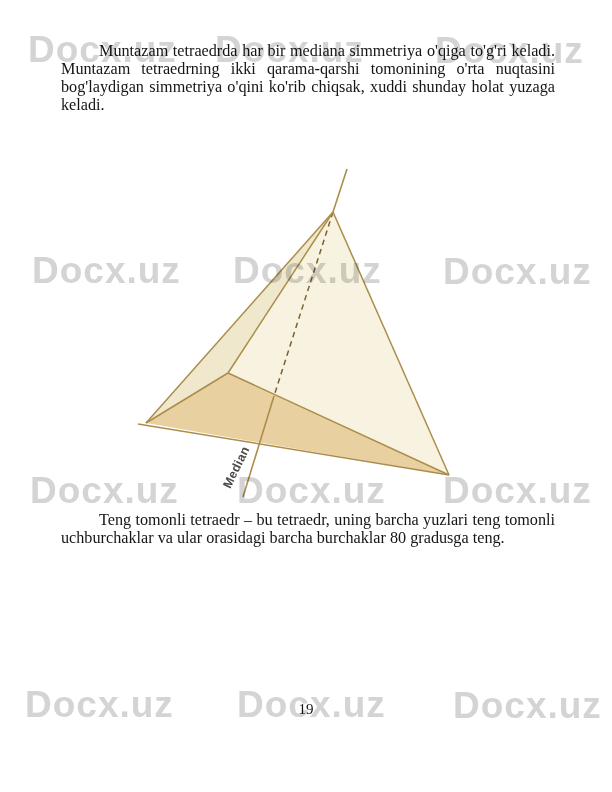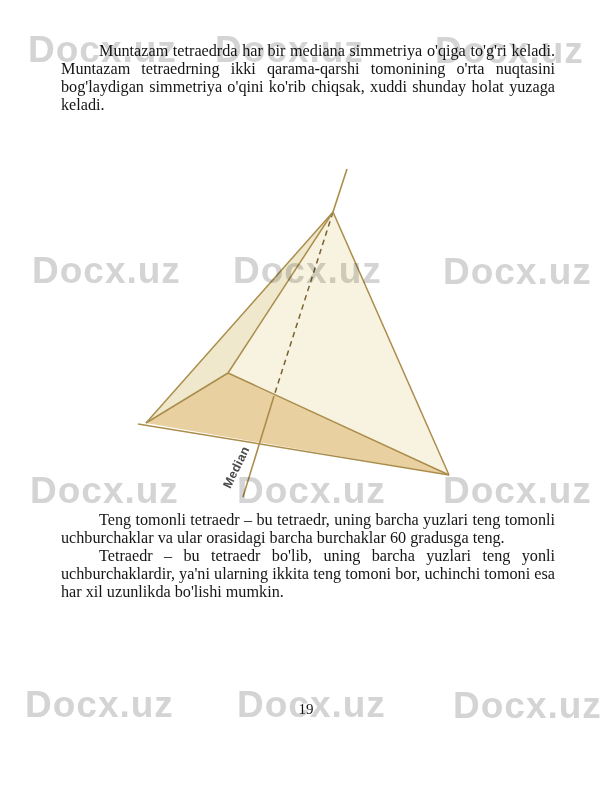--- a/index.html
+++ b/index.html
@@ -79,22 +79,21 @@
       <line x1="203" y1="52" x2="319" y2="315" stroke-width="1.5" stroke="#ab8d4b"></line>
       <line x1="16" y1="263" x2="98" y2="213" stroke-width="1.5" stroke="#ab8d4b"></line>
       <line x1="98" y1="213" x2="319" y2="315" stroke-width="1.5" stroke="#ab8d4b"></line>
       <line x1="8" y1="264" x2="319" y2="315" stroke-width="1.5" stroke="#ab8d4b"></line>
 
       <text class="median-label-text" text-anchor="middle" transform="translate(110,309) rotate(-64)" fill="#4a4a4a">Median</text>
     </svg>
   </div>
 
   <div class="textblock" id="block-bottom">
-    <p>Teng tomonli tetraedr – bu tetraedr, uning barcha yuzlari teng tomonli uchburchaklar va ular orasidagi barcha burchaklar 60 gradusga teng.</p>
-    <p>Tetraedr – bu tetraedr bo'lib, uning barcha yuzlari teng yonli uchburchaklardir, ya'ni ularning ikkita teng tomoni bor, uchinchi tomoni esa har xil uzunlikda bo'lishi mumkin.</p>
+    <p>Teng tomonli tetraedr – bu tetraedr, uning barcha yuzlari teng tomonli uchburchaklar va ular orasidagi barcha burchaklar 80 gradusga teng.</p>
   </div>
 
   <div class="page-number">19</div>
 
   <div class="watermark-layer" id="wm-layer">
       <span class="watermark" style="left: 28px; top: 31px; color: rgb(212, 212, 212);">Docx.uz</span>
       <span class="watermark" style="left: 215px; top: 31px; color: rgb(212, 212, 212);">Docx.uz</span>
       <span class="watermark" style="left: 435px; top: 32px; color: rgb(212, 212, 212);">Docx.uz</span>
       <span class="watermark" style="left: 32px; top: 252px; color: rgb(212, 212, 212);">Docx.uz</span>
       <span class="watermark" style="left: 233px; top: 252px; color: rgb(212, 212, 212);">Docx.uz</span>

